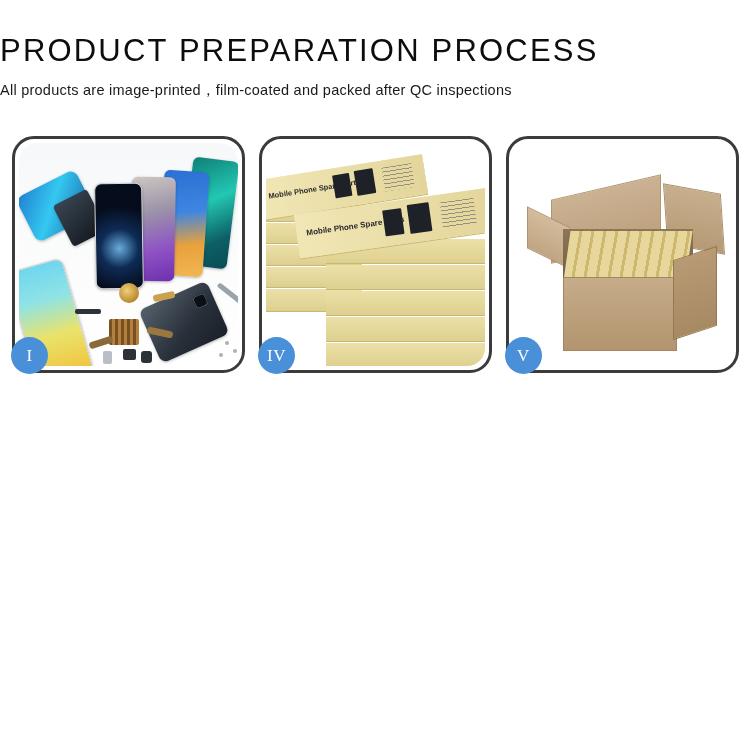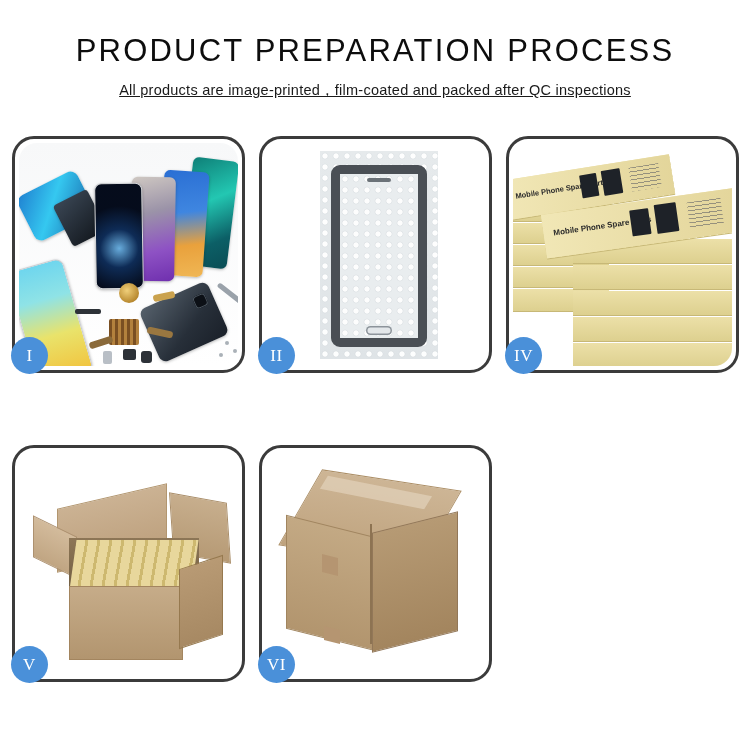--- a/index.html
+++ b/index.html
@@ -11,39 +11,38 @@
     width: 750px;
     height: 750px;
     overflow: hidden;
     font-family: "Liberation Sans", sans-serif;
     color: #111111;
     position: relative;
   }
 
   
   .header {
-    text-align: center;
+    text-align: left;
     padding-top: 34px;
   }
   .title {
     font-size: 31px;
     font-weight: 500;
     letter-spacing: 2.2px;
     color: #0d0d0d;
     line-height: 1.1;
     white-space: nowrap;
   }
   .subtitle {
     font-size: 14.5px;
     font-weight: 400;
     letter-spacing: 0.25px;
     color: #1a1a1a;
     margin-top: 13px;
     white-space: nowrap;
-    text-decoration: underline;
   }
 
   
   .grid {
     position: absolute;
     left: 12px;
     top: 136px;
     width: 726px;
     display: grid;
     grid-template-columns: repeat(3, 233px);
@@ -451,31 +450,20 @@
       <div class="part part-sq2"></div>
       <div class="part part-sq3"></div>
       <div class="part part-tool"></div>
       <div class="screw" style="left:206px;top:198px;"></div>
       <div class="screw" style="left:214px;top:206px;"></div>
       <div class="screw" style="left:200px;top:210px;"></div>
     </div>
     <div class="badge">I</div>
   </div>
 
-  <div class="panel">
-    <div class="panel-photo p2">
-      <div class="wrap-sheet">
-        <div class="screen-glass">
-          <div class="ear-slot"></div>
-          <div class="home-btn"></div>
-        </div>
-      </div>
-    </div>
-    <div class="badge">II</div>
-  </div>
 
 
   <div class="panel">
     <div class="panel-photo p4">
       <div class="stack">
 
         <div class="kbox" style="left:0px;top:58px;width:96px;height:20px;"></div>
         <div class="kbox" style="left:0px;top:80px;width:96px;height:20px;"></div>
         <div class="kbox" style="left:0px;top:102px;width:96px;height:20px;"></div>
         <div class="kbox" style="left:0px;top:124px;width:96px;height:20px;"></div>
@@ -514,26 +502,14 @@
       <div class="c5-flap-right"></div>
       <div class="c5-flap-left"></div>
       <div class="c5-inner"></div>
       <div class="c5-goods"></div>
       <div class="c5-front"></div>
       <div class="c5-side"></div>
     </div>
     <div class="badge">V</div>
   </div>
 
-  <div class="panel">
-    <div class="panel-photo p6">
-      <div class="c6-top"></div>
-      <div class="c6-tape"></div>
-      <div class="c6-left"></div>
-      <div class="c6-right"></div>
-      <div class="c6-seam"></div>
-      <div class="c6-tab1"></div>
-      <div class="c6-tab2"></div>
-    </div>
-    <div class="badge">VI</div>
-  </div>
 
 </div>
 
 </body></html>

